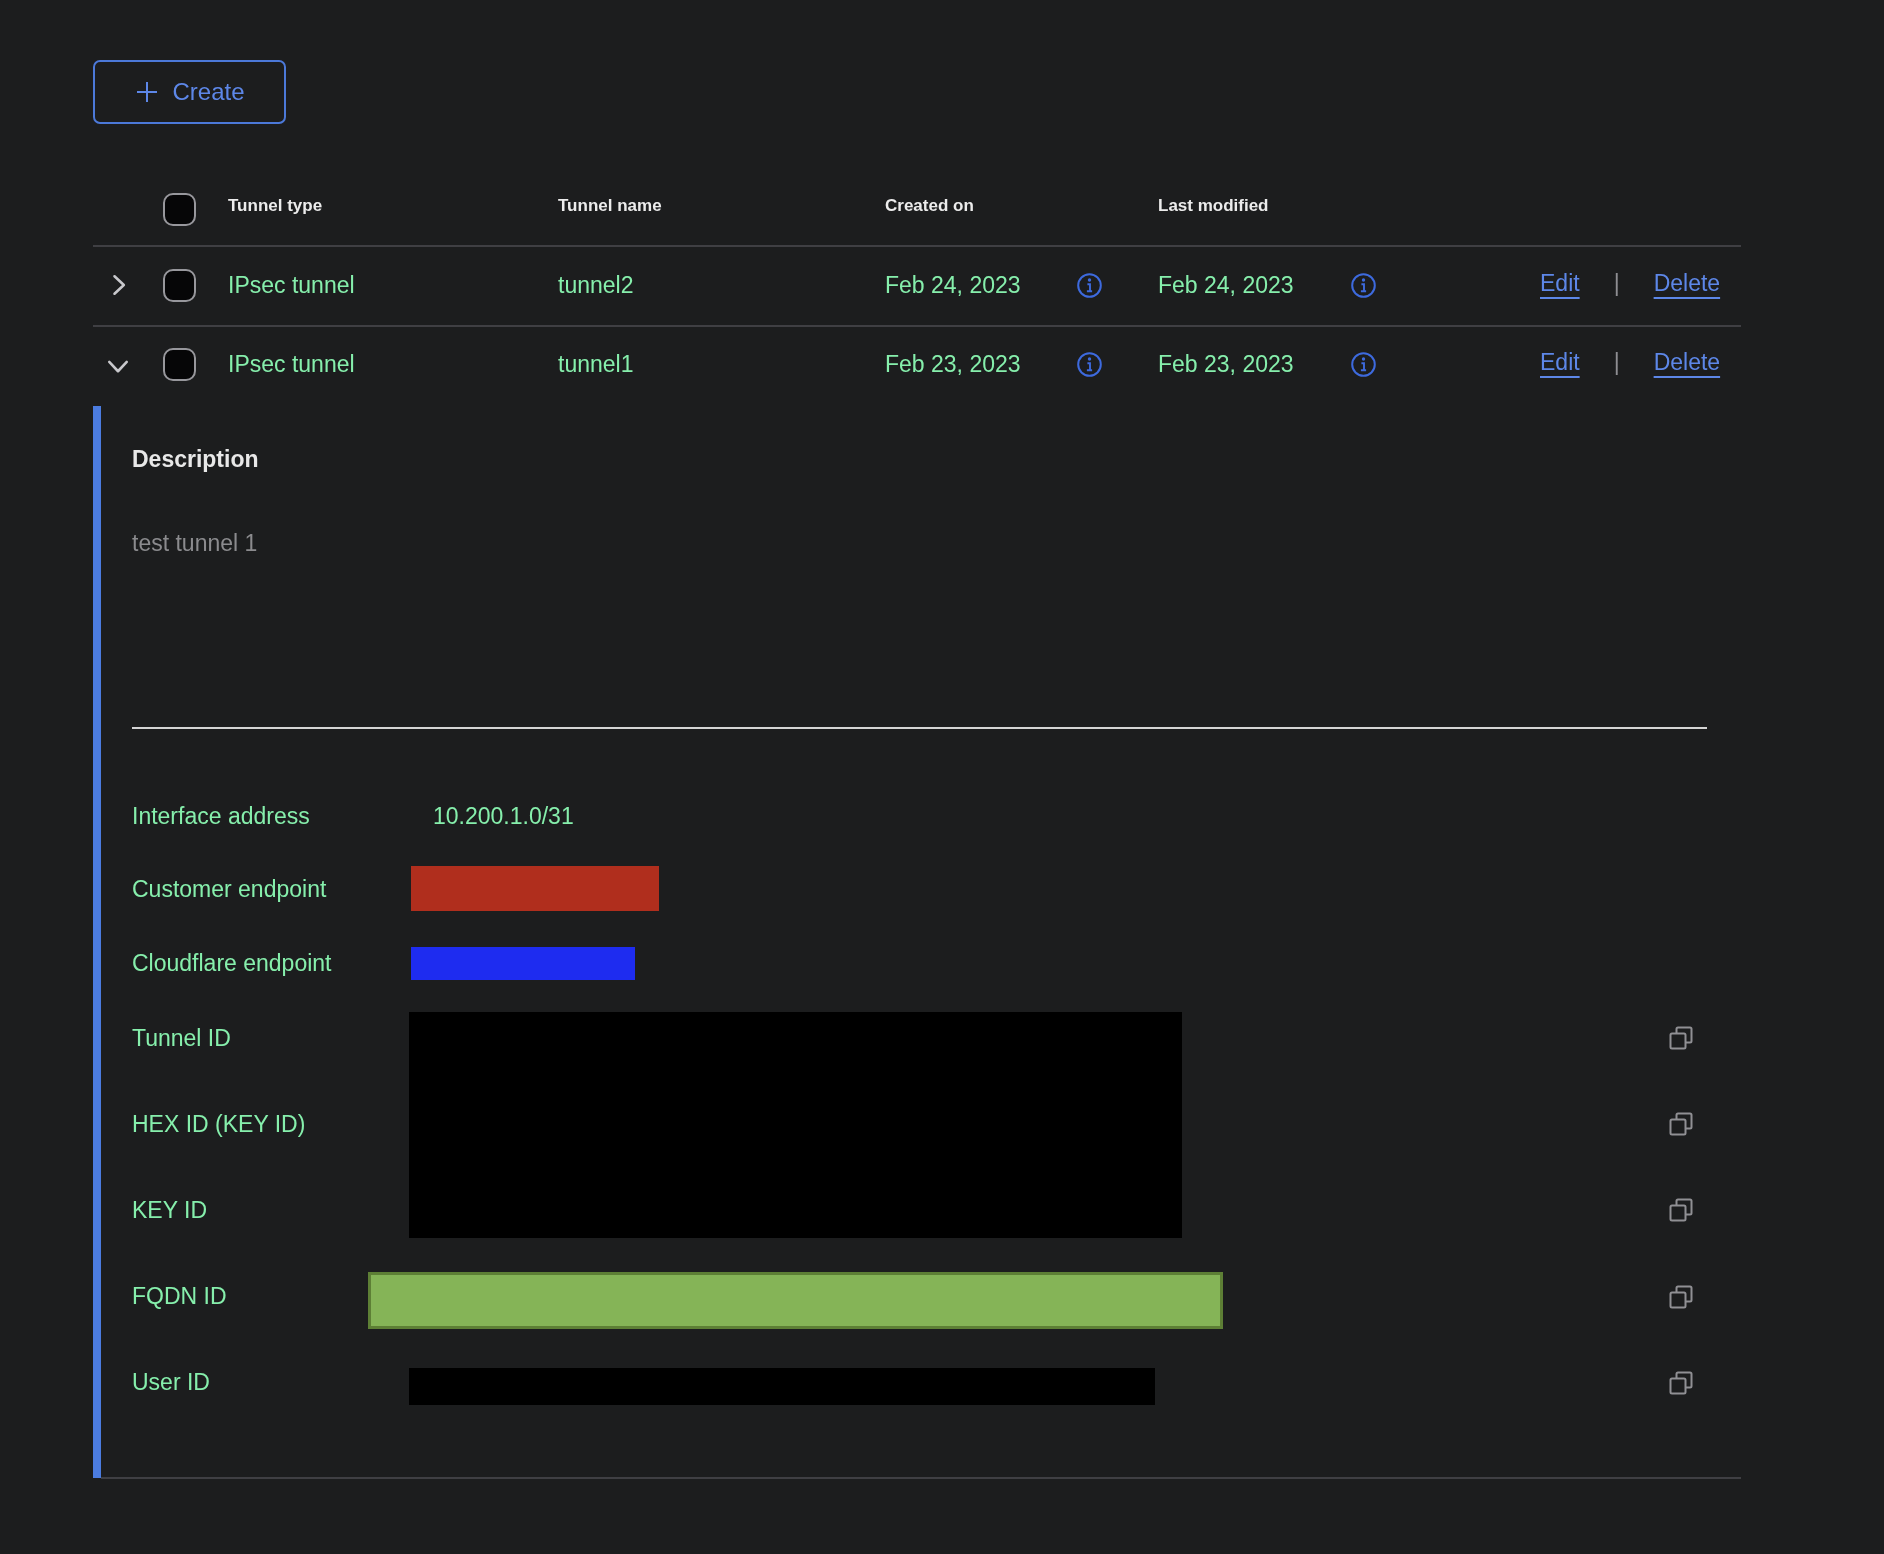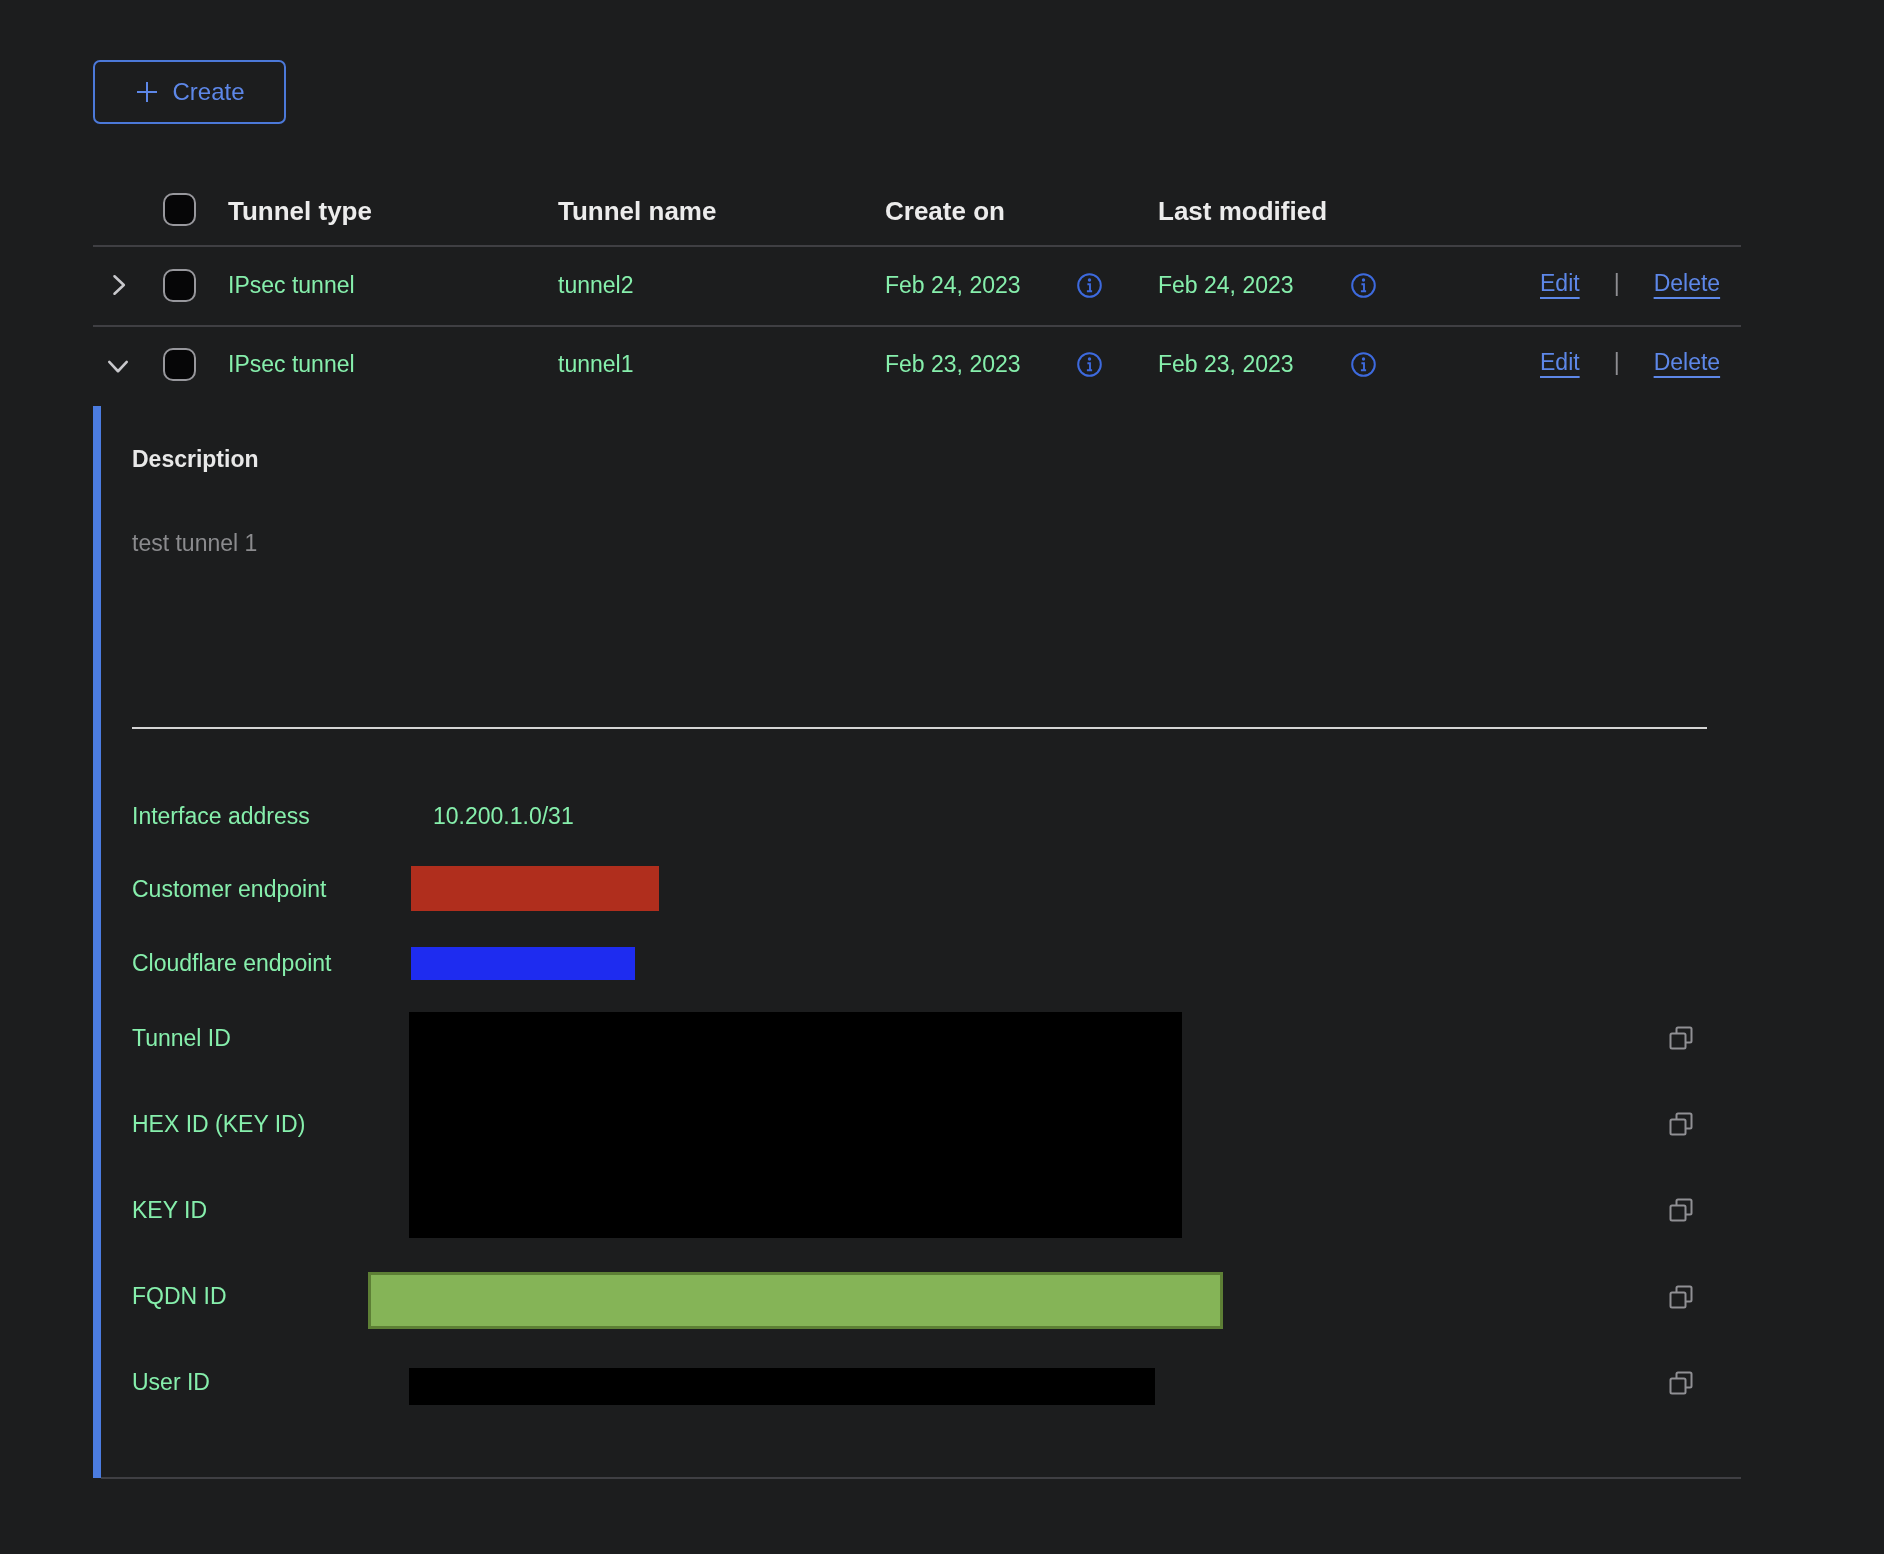--- a/index.html
+++ b/index.html
@@ -2,21 +2,21 @@
 <html><head>
 <meta charset="utf-8">
 <style>
   html,body{margin:0;padding:0;background:#1c1d1e;}
   #screen{
     position:relative;width:1750px;height:1554px;background:#1c1d1e;
     font-family:"Liberation Sans",sans-serif;overflow:hidden;
   }
   .abs{position:absolute;}
   .lbl{font-size:23px;color:#86efac;white-space:nowrap;}
-  .hdr{font-size:26px;font-weight:700;color:#ececec;white-space:nowrap;}
+  .hdr{font-size:17px;font-weight:700;color:#ececec;white-space:nowrap;}
   .muted{color:#8b8b8e;}
   .semibold{font-weight:600;color:#e8e8e8;}
   .divider{background:#3f3f43;height:2px;}
   .divider-light{background:#d4d4d4;height:2px;}
   .checkbox{
     width:33px;height:33px;box-sizing:border-box;border:2px solid #97979c;
     border-radius:10px;background:#060607;cursor:pointer;
   }
   .btn-outline{
     box-sizing:border-box;border:2px solid #4c79d9;border-radius:7px;
@@ -48,21 +48,21 @@
       <svg width="26" height="26" viewBox="0 0 26 26" fill="none">
           <path d="M13 3v20M3 13h20" stroke="#5d87e8" stroke-width="2"></path>
         </svg>
     </span>
     <span>Create</span>
   </button>
 
   <div class="checkbox abs" style="left:163px;top:193px;"></div>
   <span class="hdr abs" style="left:228px;top:196px;">Tunnel type</span>
   <span class="hdr abs" style="left:558px;top:196px;">Tunnel name</span>
-  <span class="hdr abs" style="left:885px;top:196px;">Create on</span>
+  <span class="hdr abs" style="left:885px;top:196px;">Created on</span>
   <span class="hdr abs" style="left:1158px;top:196px;">Last modified</span>
   <div class="divider abs" style="left:93px;top:245px;width:1648px;"></div>
 
   <button class="icon-btn abs" style="left:104px;top:271px;">
     <span>
       <svg width="28" height="28" viewBox="0 0 24 24" fill="none">
           <path d="M9 4.5l8 7.5-8 7.5" stroke="#c8c8cc" stroke-width="2.2" stroke-linecap="round" stroke-linejoin="round"></path>
         </svg>
     </span>
   </button>

